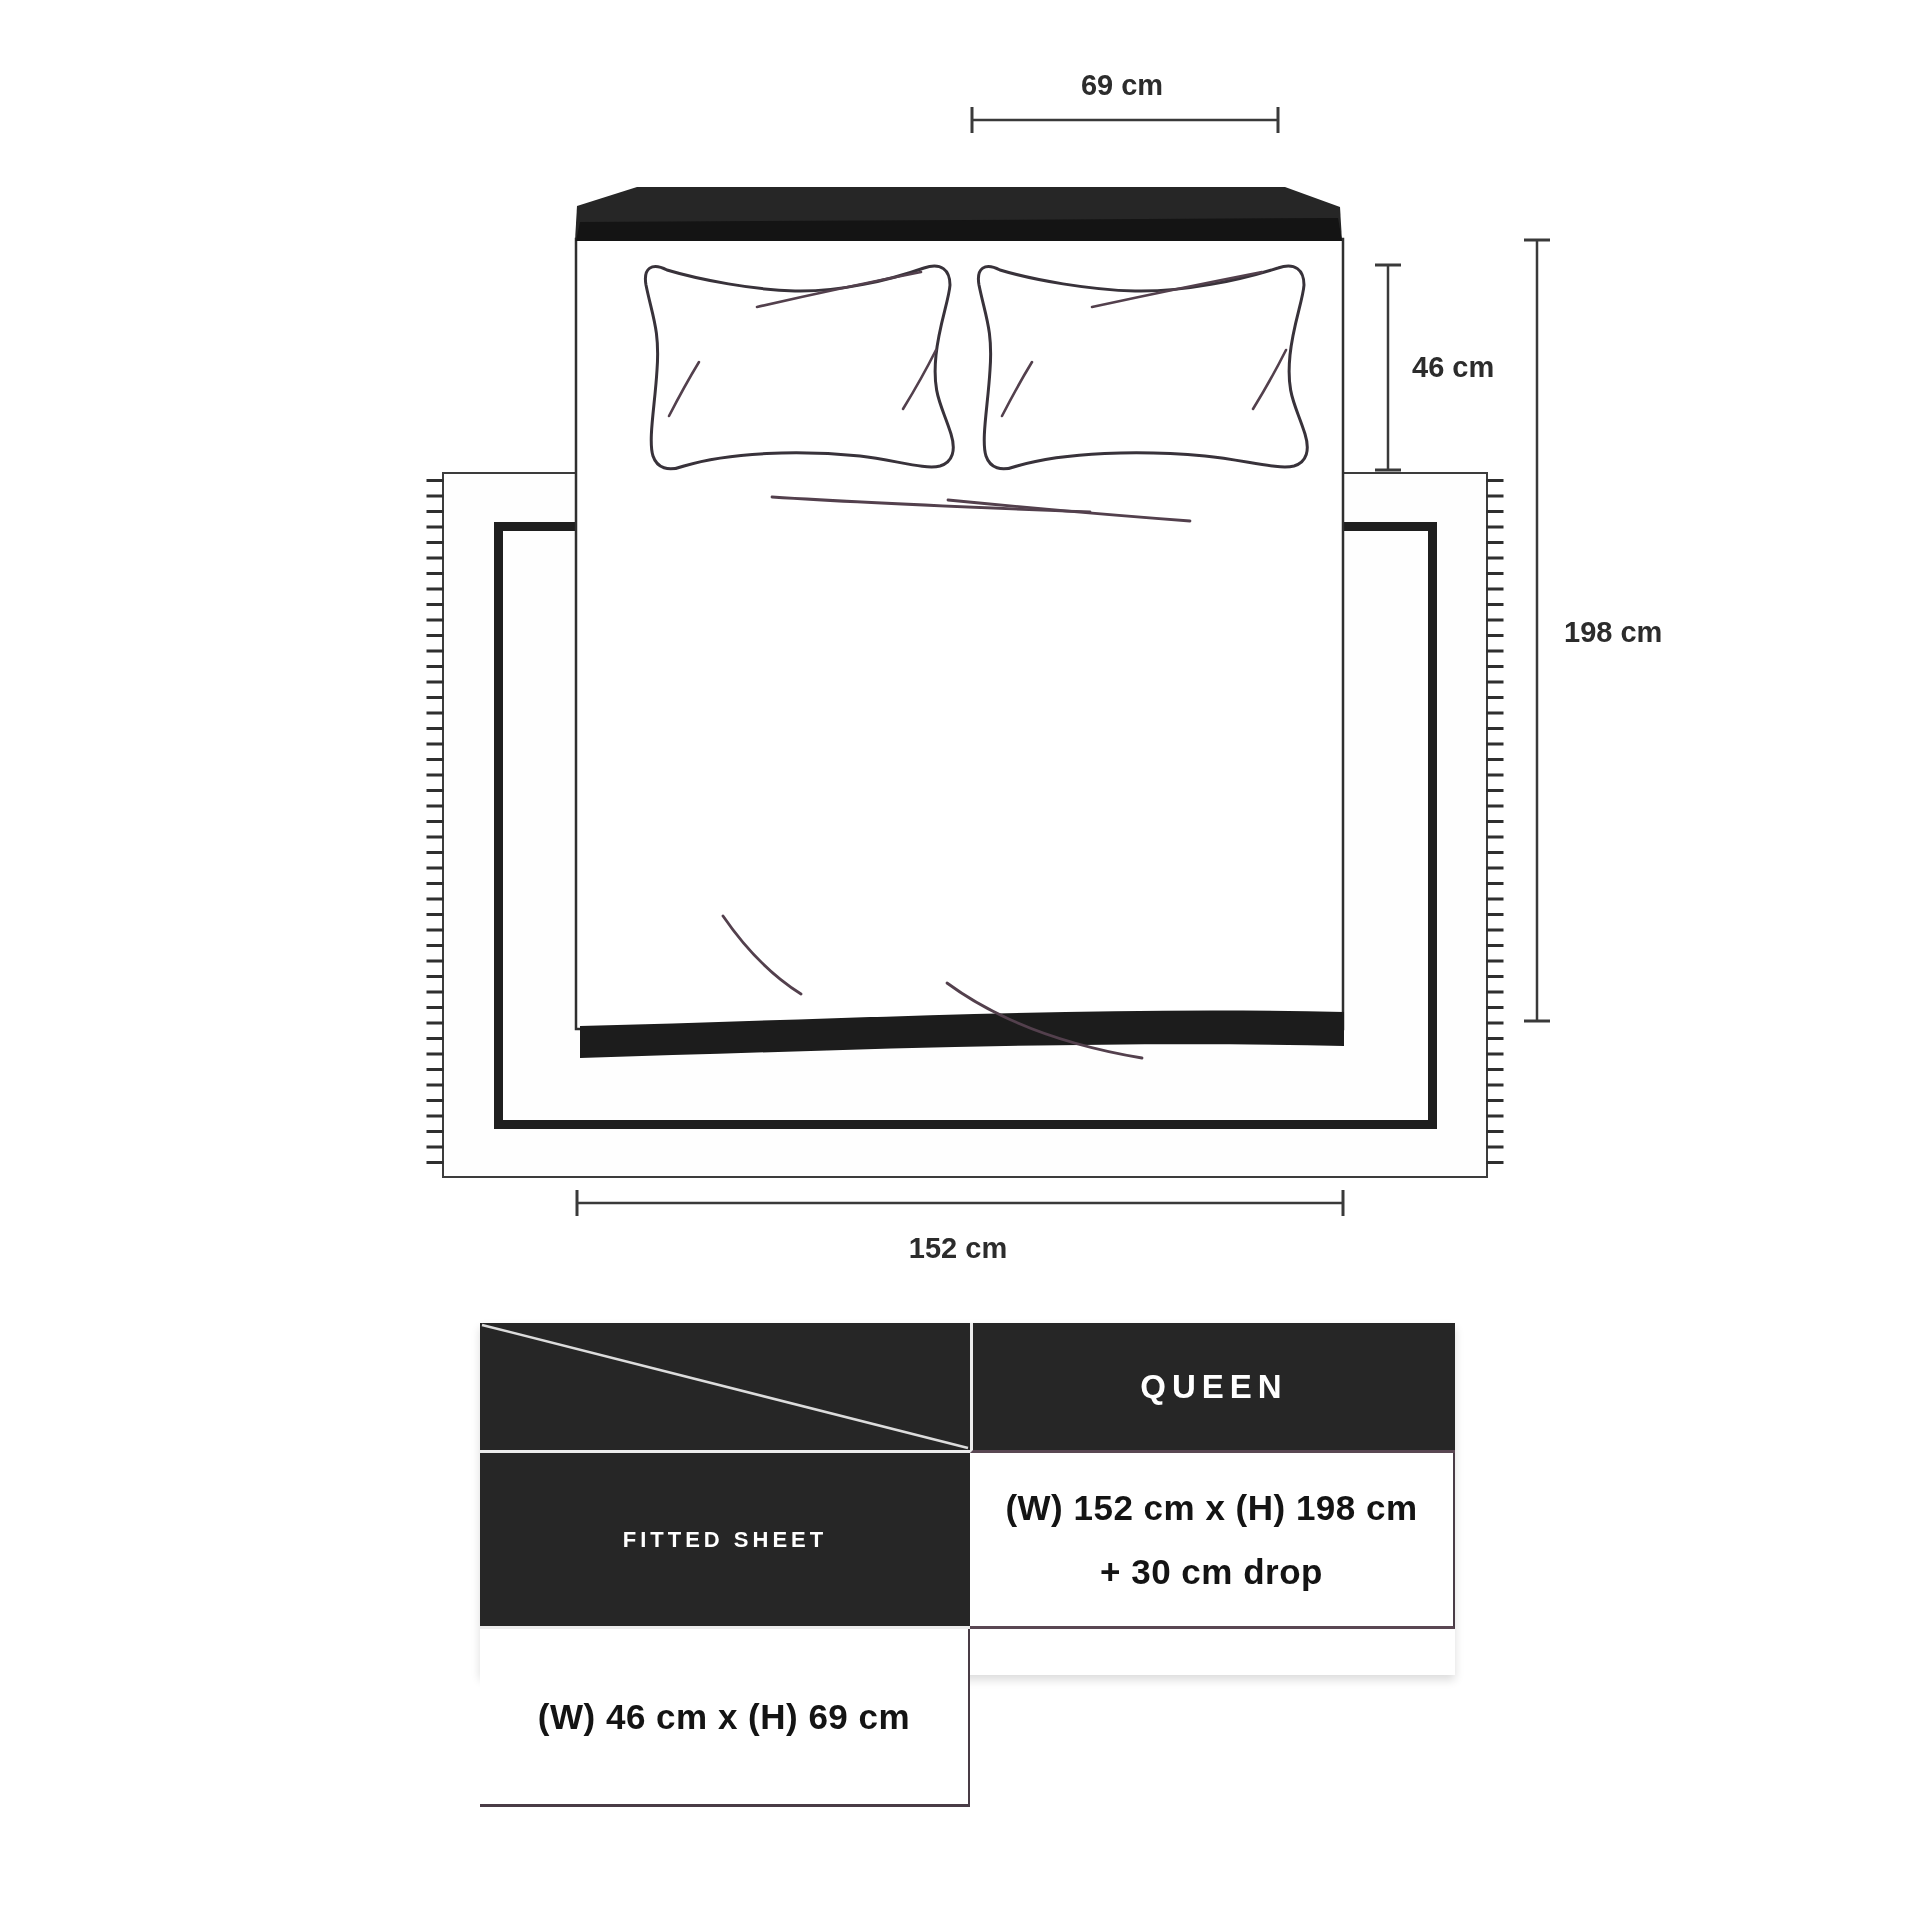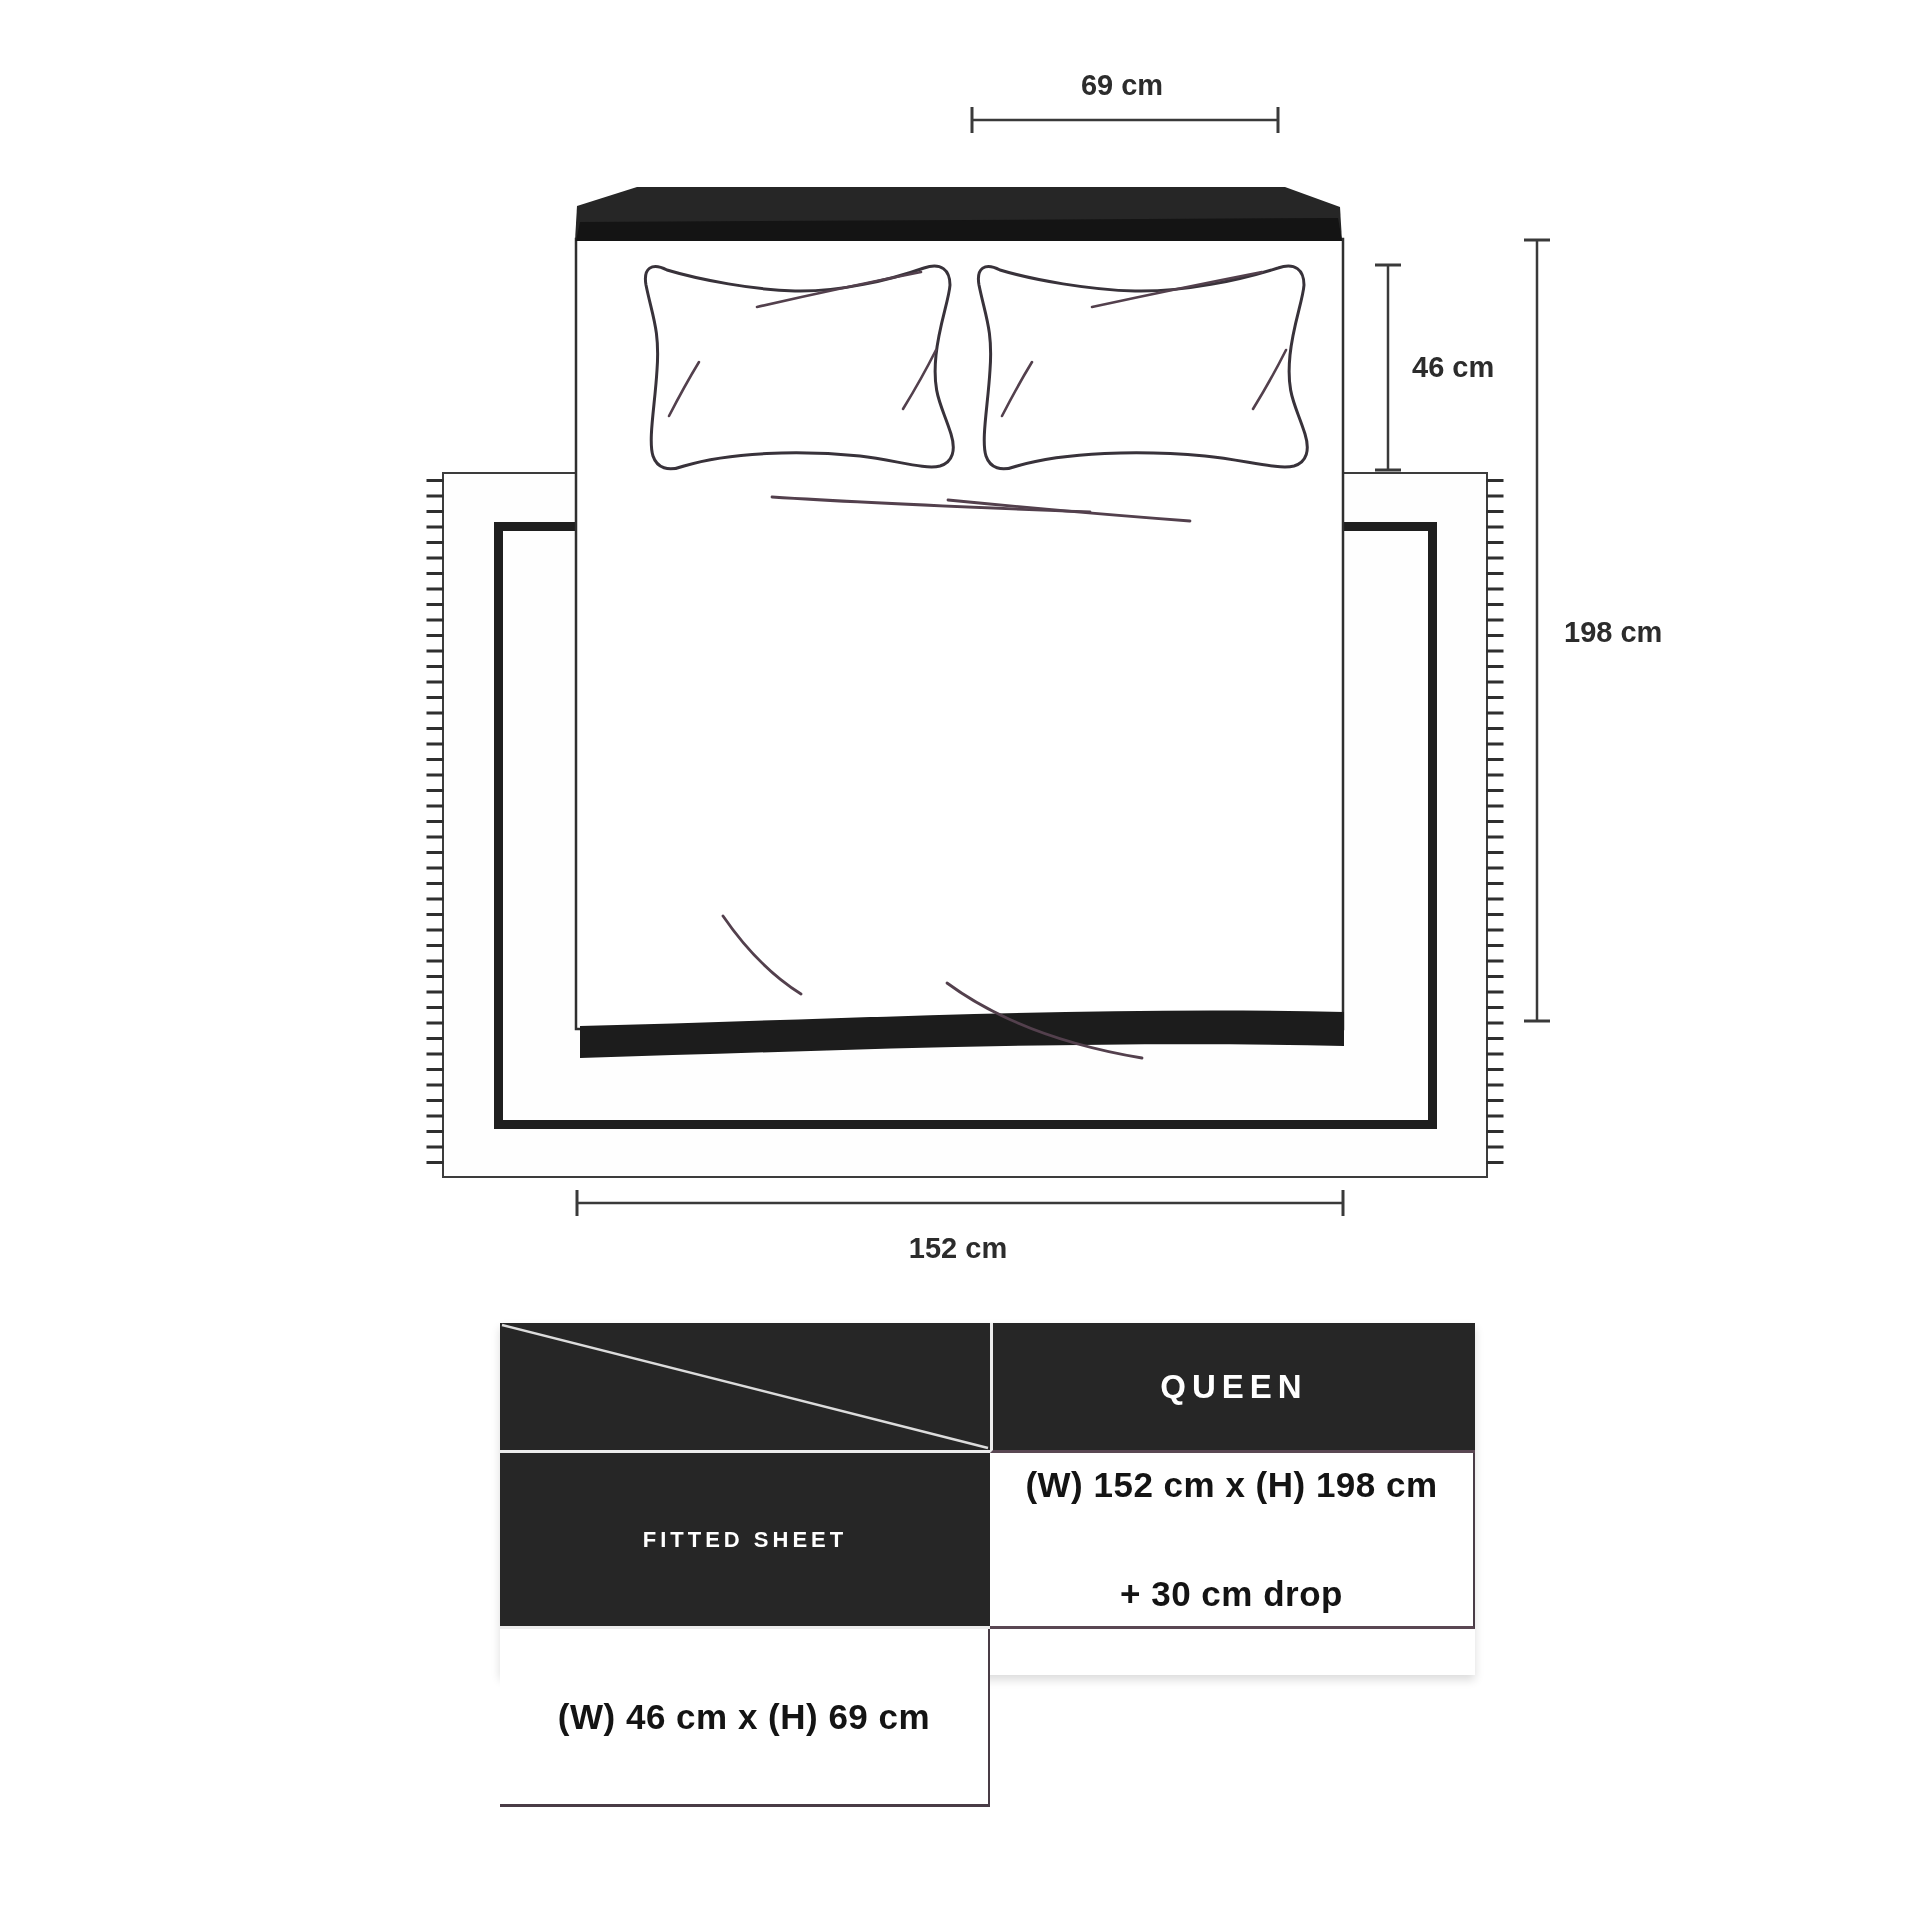--- a/index.html
+++ b/index.html
@@ -7,21 +7,21 @@
     width:1920px;height:1920px;background:#ffffff;position:relative;overflow:hidden;
     font-family:"Liberation Sans", sans-serif;
   }
   #diagram-svg{position:absolute;left:0;top:0;}
   .dim-label{
     font-family:"Liberation Sans", sans-serif;
     font-weight:bold;font-size:29px;fill:#2c2c2c;
   }
   
   #size-table{
-    position:absolute;left:500px;top:1323px;width:975px;height:352px;
+    position:absolute;left:480px;top:1323px;width:975px;height:352px;
     display:grid;grid-template-columns:490px 485px;grid-template-rows:130px 176px 178px;
     box-shadow:0 5px 9px rgba(0,0,0,0.14);
   }
   #size-table >div{box-sizing:border-box;}
   .cell-dark{background:#262626;}
   .cell-white{background:#ffffff;}
   .corner-cell{position:relative;border-bottom:3px solid #ececec;}
   .corner-cell svg{position:absolute;left:0;top:0;width:100%;height:100%;}
   .header-cell{
     border-left:3px solid #ececec;border-bottom:3px solid #5a4753;
@@ -31,21 +31,21 @@
   .label-cell{
     display:flex;align-items:center;justify-content:center;
     color:#ffffff;font-weight:bold;font-size:22px;letter-spacing:4px;
   }
   .label-cell.mid{border-bottom:3px solid #ececec;}
   .value-cell{
     display:flex;flex-direction:column;align-items:center;justify-content:center;
     color:#141414;font-weight:bold;font-size:35px;line-height:64px;letter-spacing:0.5px;
     border-right:2px solid #493c46;
   }
-  .value-cell.mid{border-bottom:3px solid #5a4753;justify-content:space-between;}
+  .value-cell.mid{border-bottom:3px solid #5a4753;}
   .value-cell.last{border-bottom:3px solid #493c46;}
 </style>
 </head>
 <body>
 
 <svg id="diagram-svg" width="1920" height="1320" viewBox="0 0 1920 1320" xmlns="http://www.w3.org/2000/svg">
 
   <g>
     <rect x="443" y="473" width="1044" height="704" fill="#fefefe" stroke="#3c3c3c" stroke-width="2"></rect>
     <line x1="435" y1="479" x2="435" y2="1174" stroke="#2f2f2f" stroke-width="17" stroke-dasharray="3 12.5"></line>

